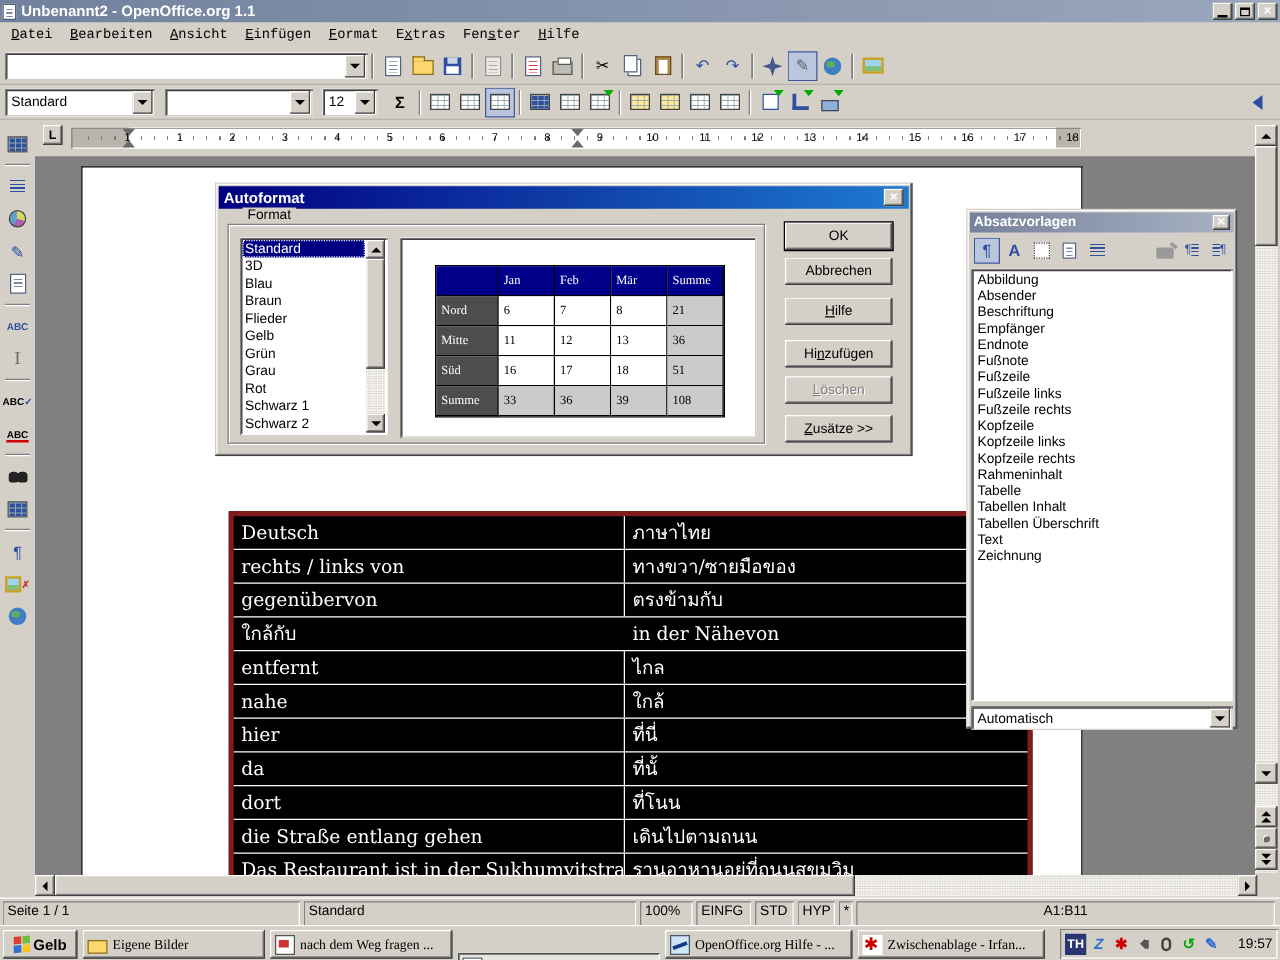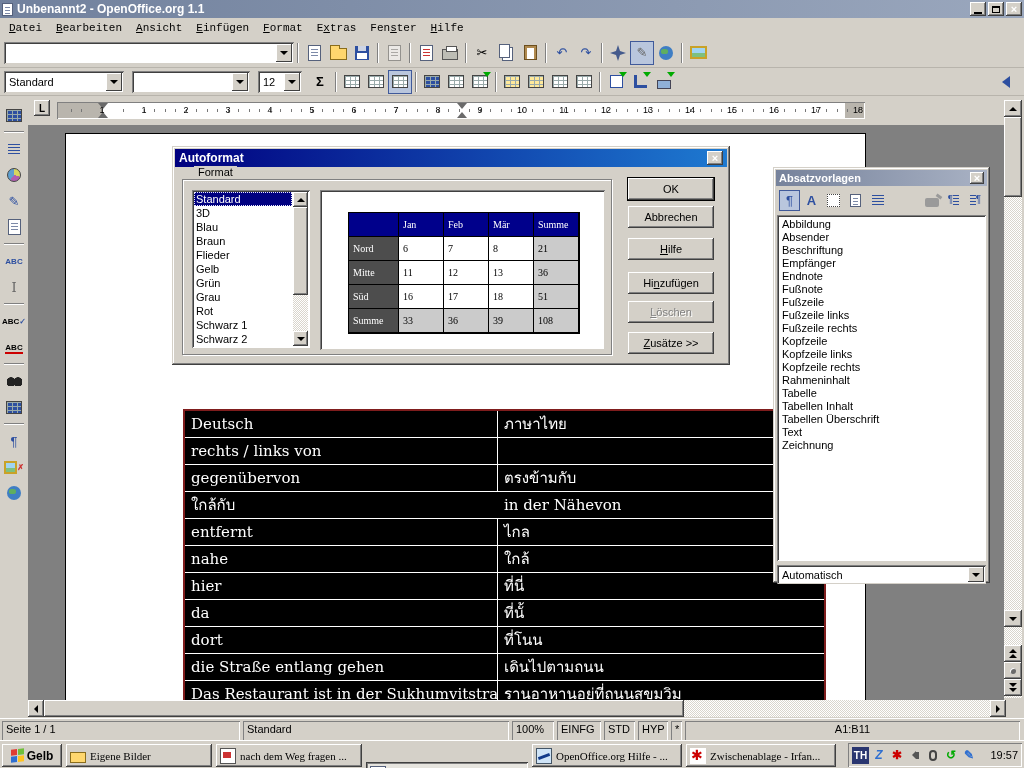--- a/index.html
+++ b/index.html
@@ -94,21 +94,21 @@
   .imark.b{top:auto;bottom:1px;border-top:0;border-bottom:6px solid #6a6a6a;}
 
   
   .lefttb{left:0;top:96px;width:28px;height:622px;background:#d4d0c8;display:flex;flex-direction:column;align-items:center;padding-top:6px;}
   .lefttb .ticon{margin:1px 0;}
   .hsep{width:20px;height:2px;margin:3px 0;background:linear-gradient(#808080 50%,#fff 50%);}
 
   
   .docarea{left:28px;top:125px;width:976px;height:575px;background:#808080;overflow:hidden;}
   .page{position:absolute;left:37px;top:8px;width:801px;height:567px;background:#fff;border:1px solid #000;border-bottom:0;}
-  .doctable{position:absolute;left:117px;top:275px;width:643px;border:2px solid #7f1d1d;background:#000;}
+  .doctable{position:absolute;left:117px;top:275px;width:643px;border:4px solid #7f1d1d;background:#000;}
   .drow{display:grid;grid-template-columns:313px 1fr;height:27px;border-bottom:1px solid #fff;}
   .drow:last-child{border-bottom:0;}
   .dcell{color:#fff;font-family:"DejaVu Serif",serif;font-size:15px;line-height:26px;padding-left:6px;
     border-right:1px solid #fff;white-space:nowrap;overflow:hidden;}
   .dcell.th{border-right:0;}
 
   
   .sbtrack-v{left:1004px;top:100px;width:18px;height:598px;background:#f0ede6;
     background-image:repeating-conic-gradient(#fff 0 25%,#d9d5cc 0 50%);background-size:2px 2px;}
   .sbtn{position:absolute;width:18px;height:17px;display:flex;align-items:center;justify-content:center;flex-direction:column;}
@@ -447,20 +447,21 @@
 
   <div class="abs docarea">
     <div class="page">
       <div class="doctable">
           <div class="drow">
             <div class="dcell">Deutsch</div>
             <div class="dcell th">ภาษาไทย</div>
           </div>
           <div class="drow">
             <div class="dcell">rechts / links von</div>
+            <div class="dcell th">ทางขวา/ซายมือของ</div>
           </div>
           <div class="drow">
             <div class="dcell">gegenübervon</div>
             <div class="dcell th">ตรงข้ามกับ</div>
           </div>
           <div class="drow">
             <div class="dcell th">ใกล้กับ</div>
             <div class="dcell">in der Nähevon</div>
           </div>
           <div class="drow">

